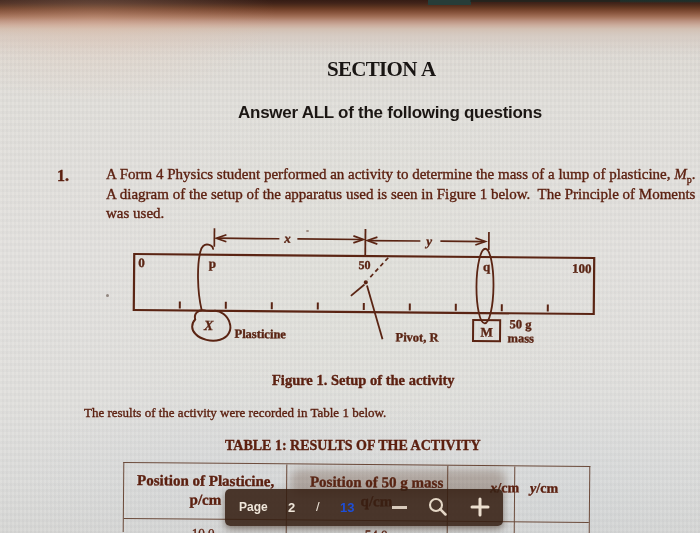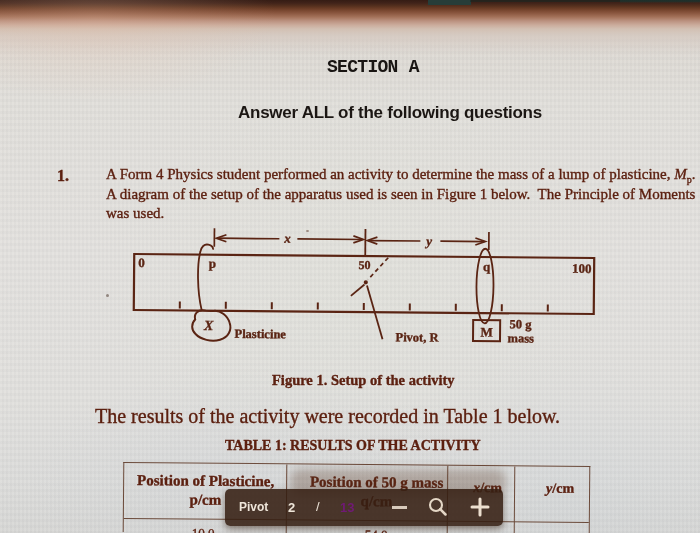--- a/index.html
+++ b/index.html
@@ -29,21 +29,21 @@
 <div class="abs" style="left:0;top:0;width:700px;height:533px;pointer-events:none;background:
   radial-gradient(ellipse 260px 120px at 95px 18px, rgba(232,190,165,0.25), rgba(232,190,165,0) 70%),
   radial-gradient(ellipse 300px 160px at 250px 480px, rgba(170,185,205,0.10), rgba(170,185,205,0) 75%),
   radial-gradient(ellipse 280px 200px at 560px 500px, rgba(175,195,215,0.10), rgba(175,195,215,0) 75%),
   radial-gradient(ellipse 350px 260px at 360px 280px, rgba(215,225,200,0.12), rgba(215,225,200,0) 80%);"></div>
 
 <div class="abs" style="left:106px;top:294px;width:3px;height:3px;border-radius:50%;background:rgba(80,60,50,0.55);"></div>
 
 <div class="abs" style="left:306px;top:230px;width:3px;height:2px;border-radius:50%;background:rgba(90,55,40,0.5);"></div>
 
-<div class="abs" style="left:327px;top:57px;font-family:Liberation Mono, monospace;font-weight:bold;font-size:18px;color:#191513;letter-spacing:-0.7px;word-spacing:1px;white-space:nowrap;">SECTION A</div>
+<div class="abs" style="left:327px;top:57px;font-family:Liberation Serif, serif;font-weight:bold;font-size:21px;color:#191513;letter-spacing:-0.7px;word-spacing:1px;white-space:nowrap;">SECTION A</div>
 
 <div class="abs" style="left:215px;top:103px;font-family:'Liberation Sans',sans-serif;font-weight:bold;font-size:17px;color:#1b1613;letter-spacing:-0.26px;white-space:nowrap;margin-left:23px;">Answer ALL of the following questions</div>
 
 <div class="abs ink" style="left:57px;top:167px;font-weight:bold;font-size:16px;">1.</div>
 
 <div class="abs ink" style="left:106px;top:165px;width:600px;font-size:15px;line-height:19px;">A Form 4 Physics student performed an activity to determine the mass of a lump of plasticine, <i>M</i><span style="position:relative;top:4px;font-size:10px;">p</span>.<br>A diagram of the setup of the apparatus used is seen in Figure 1 below.&nbsp; The Principle of Moments<br>was used.</div>
 
 <svg class="abs" style="left:0;top:0;" width="700" height="533" viewBox="0 0 700 533">
  <g transform="rotate(0.5 364 283)">
   <g stroke="#5a2413" fill="none" stroke-width="2">
@@ -115,57 +115,57 @@
 
     <text x="510" y="327" font-size="12.5px">50 g</text>
 
     <text x="508" y="341" font-size="12.5px">mass</text>
   </g>
  </g>
 </svg>
 
 <div class="abs ink" style="left:272px;top:372px;font-weight:bold;font-size:14.5px;white-space:nowrap;text-align:center;">Figure 1. Setup of the activity</div>
 
-<div class="abs ink" style="left:95px;top:405px;font-size:20px;white-space:nowrap;">The results of the activity were recorded in Table 1 below.</div>
+<div class="abs ink" style="left:84px;top:405px;font-size:13px;white-space:nowrap;">The results of the activity were recorded in Table 1 below.</div>
 
 <div class="abs ink" style="left:225px;top:438px;font-weight:bold;font-size:14px;white-space:nowrap;">TABLE 1: RESULTS OF THE ACTIVITY</div>
 
 <div class="abs" style="left:123px;top:464px;width:465px;height:69px;border:1.3px solid #6b4a3a;border-bottom:none;transform:rotate(0.5deg);transform-origin:50% 50%;">
 
   <div class="abs" style="left:0;top:0;width:465px;height:55px;border-bottom:1.3px solid #6b4a3a;"></div>
 
   <div class="abs" style="left:162px;top:0;width:0;height:69px;border-left:1.3px solid #6b4a3a;"></div>
 
   <div class="abs" style="left:323px;top:0;width:0;height:69px;border-left:1.3px solid #6b4a3a;"></div>
 
   <div class="abs" style="left:390px;top:0;width:0;height:69px;border-left:1.3px solid #6b4a3a;"></div>
 
   <div class="abs ink" style="left:5px;top:8px;width:153px;text-align:center;font-weight:bold;font-size:15px;line-height:19px;">Position of Plasticine,<br>p/cm</div>
 
   <div class="abs ink" style="left:175px;top:8px;width:155px;text-align:center;font-weight:bold;font-size:15px;line-height:19px;">Position of 50 g mass<br>q/cm</div>
 
-  <div class="abs ink" style="left:332px;top:14px;width:63px;text-align:center;font-weight:bold;font-size:14px;"><i>x</i>/cm</div>
+  <div class="abs ink" style="left:332px;top:14px;width:63px;text-align:right;font-weight:bold;font-size:14px;"><i>x</i>/cm</div>
 
-  <div class="abs ink" style="left:400px;top:14px;width:72px;text-align:center;font-weight:bold;font-size:14px;"><i>y</i>/cm</div>
+  <div class="abs ink" style="left:384px;top:14px;width:72px;text-align:center;font-weight:bold;font-size:14px;"><i>y</i>/cm</div>
 
   <div class="abs ink" style="left:3px;top:62px;width:153px;text-align:center;font-size:13px;">10.0</div>
   <div class="abs ink" style="left:175px;top:62px;width:155px;text-align:center;font-size:13px;">54.0</div>
 </div>
 
 <div class="abs" style="left:290px;top:469px;width:216px;height:26px;background:rgba(82,50,30,0.30);border-radius:10px;filter:blur(5px);"></div>
 
 <div class="abs" style="left:225px;top:489px;width:278px;height:37px;background:rgba(54,31,18,0.88);border-radius:5px;box-shadow:0 3px 7px rgba(45,25,12,0.5);"></div>
 
-<div class="abs" style="left:239px;top:500px;font-family:'Liberation Sans',sans-serif;font-weight:bold;font-size:12px;color:#efe6da;">Pivot</div>
+<div class="abs" style="left:239px;top:500px;font-family:'Liberation Sans',sans-serif;font-weight:bold;font-size:12px;color:#efe6da;">Page</div>
 
 <div class="abs" style="left:288px;top:500px;font-family:'Liberation Sans',sans-serif;font-weight:bold;font-size:13px;color:#efe6da;">2</div>
 
 <div class="abs" style="left:316px;top:499px;font-family:'Liberation Sans',sans-serif;font-size:13px;color:#efe6da;">/</div>
 
-<div class="abs" style="left:340px;top:500px;font-family:'Liberation Sans',sans-serif;font-weight:bold;font-size:13px;color:#701a75;">13</div>
+<div class="abs" style="left:340px;top:500px;font-family:'Liberation Sans',sans-serif;font-weight:bold;font-size:13px;color:#1d4ed8;">13</div>
 
 <div class="abs" style="left:392px;top:506px;width:15px;height:2.5px;background:#d8cabb;"></div>
 
 <svg class="abs" style="left:425px;top:494px;" width="26" height="26" viewBox="0 0 26 26">
   <circle cx="11" cy="11" r="6" stroke="#e4d7c6" stroke-width="2.1" fill="none"></circle>
   <path d="M15.2,15.2 L20.5,20.5" stroke="#e4d7c6" stroke-width="2.5" stroke-linecap="round"></path>
 </svg>
 
 <svg class="abs" style="left:468px;top:495px;" width="24" height="24" viewBox="0 0 24 24">
   <path d="M12,4 V20 M4,12 H20" stroke="#ecdfcf" stroke-width="3" stroke-linecap="round"></path>

